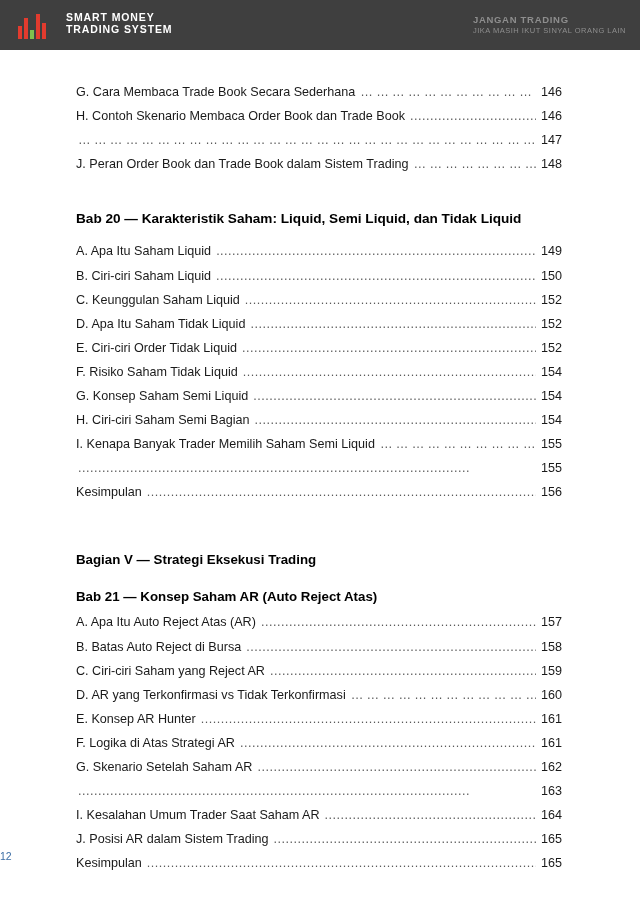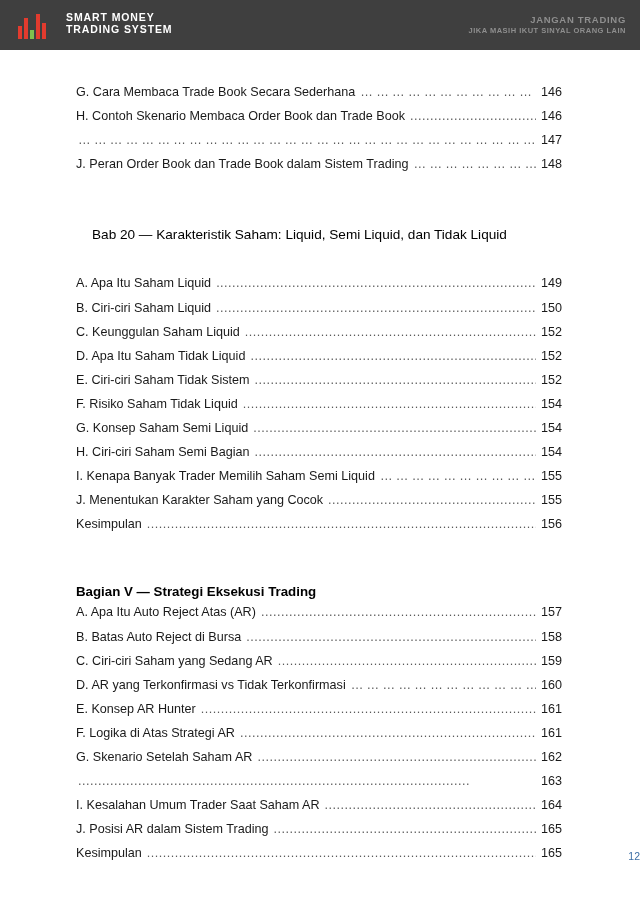--- a/index.html
+++ b/index.html
@@ -52,33 +52,32 @@
     line-height: 1.18;
   }
   .brand-line1, .brand-line2 {
     color: #ffffff;
     font-size: 10.5px;
     font-weight: bold;
     letter-spacing: 0.9px;
     white-space: nowrap;
   }
   .tagline {
-    text-align: right;
     line-height: 1.25;
   }
   .tag-line1 {
     color: #8e8e8e;
     font-size: 9.5px;
     font-weight: bold;
     letter-spacing: 0.7px;
   }
   .tag-line2 {
     color: #8e8e8e;
     font-size: 7.5px;
-    font-weight: bold;
+    font-weight: normal;
     letter-spacing: 0.5px;
   }
 
   
   .page {
     padding: 36px 78px 0 76px;
   }
 
   .toc-entry {
     display: flex;
@@ -107,48 +106,48 @@
     flex: 0 0 auto;
     text-align: left;
     min-width: 24px;
     padding-left: 3px;
   }
 
   .toc-entry.sparse .dots { letter-spacing: 3.3px; }
 
   .section-heading {
     font-size: 13.6px;
-    font-weight: normal;
+    font-weight: bold;
     line-height: 1.55;
-    margin: 16px;
+    margin: 0;
     color: #000;
     white-space: normal;
   }
 
   .gap-lg { height: 26px; }
   .gap-md { height: 16px; }
   .gap-xl { height: 42px; }
 
   .part-heading {
     font-size: 13.3px;
     font-weight: bold;
-    margin: 0 0 7px 0;
+    margin: 0 0 22px 0;
   }
   .chapter-heading {
     font-size: 13.3px;
     font-weight: bold;
     margin: 0 0 12px 0;
   }
 
   .footer {
     position: absolute;
     left: 0;
     right: 0;
     bottom: 42px;
-    text-align: right;
+    text-align: left;
     font-size: 10.5px;
     color: #3c6ea5;
   }
 </style>
 </head>
 <body>
 
 <div class="header">
   <div class="brand">
     <span class="brand-mark">
@@ -214,21 +213,21 @@
       <span class="label">C. Keunggulan Saham Liquid</span>
       <span class="dots">..................................................................................................</span>
       <span class="page-no">152</span>
     </div>
     <div class="toc-entry">
       <span class="label">D. Apa Itu Saham Tidak Liquid</span>
       <span class="dots">..................................................................................................</span>
       <span class="page-no">152</span>
     </div>
     <div class="toc-entry">
-      <span class="label">E. Ciri-ciri Saham Tidak Sistem</span>
+      <span class="label">E. Ciri-ciri Order Tidak Liquid</span>
       <span class="dots">..................................................................................................</span>
       <span class="page-no">152</span>
     </div>
     <div class="toc-entry">
       <span class="label">F. Risiko Saham Tidak Liquid</span>
       <span class="dots">..................................................................................................</span>
       <span class="page-no">154</span>
     </div>
     <div class="toc-entry">
       <span class="label">G. Konsep Saham Semi Liquid</span>
@@ -239,48 +238,48 @@
       <span class="label">H. Ciri-ciri Saham Semi Bagian</span>
       <span class="dots">..................................................................................................</span>
       <span class="page-no">154</span>
     </div>
     <div class="toc-entry sparse">
       <span class="label">I. Kenapa Banyak Trader Memilih Saham Semi Liquid</span>
       <span class="dots">……………………………………………………………………</span>
       <span class="page-no">155</span>
     </div>
     <div class="toc-entry">
-      <span class="label">J. Menentukan Karakter Saham yang Cocok</span>
       <span class="dots">..................................................................................................</span>
       <span class="page-no">155</span>
     </div>
     <div class="toc-entry">
       <span class="label">Kesimpulan</span>
       <span class="dots">..................................................................................................</span>
       <span class="page-no">156</span>
     </div>
   </div>
 
   <div class="gap-xl"></div>
 
   <div class="part-heading">Bagian V — Strategi Eksekusi Trading</div>
+  <div class="chapter-heading">Bab 21 — Konsep Saham AR (Auto Reject Atas)</div>
 
   <div>
     <div class="toc-entry">
       <span class="label">A. Apa Itu Auto Reject Atas (AR)</span>
       <span class="dots">..................................................................................................</span>
       <span class="page-no">157</span>
     </div>
     <div class="toc-entry">
       <span class="label">B. Batas Auto Reject di Bursa</span>
       <span class="dots">..................................................................................................</span>
       <span class="page-no">158</span>
     </div>
     <div class="toc-entry">
-      <span class="label">C. Ciri-ciri Saham yang Sedang AR</span>
+      <span class="label">C. Ciri-ciri Saham yang Reject AR</span>
       <span class="dots">..................................................................................................</span>
       <span class="page-no">159</span>
     </div>
     <div class="toc-entry sparse">
       <span class="label">D. AR yang Terkonfirmasi vs Tidak Terkonfirmasi</span>
       <span class="dots">……………………………………………………</span>
       <span class="page-no">160</span>
     </div>
     <div class="toc-entry">
       <span class="label">E. Konsep AR Hunter</span>

